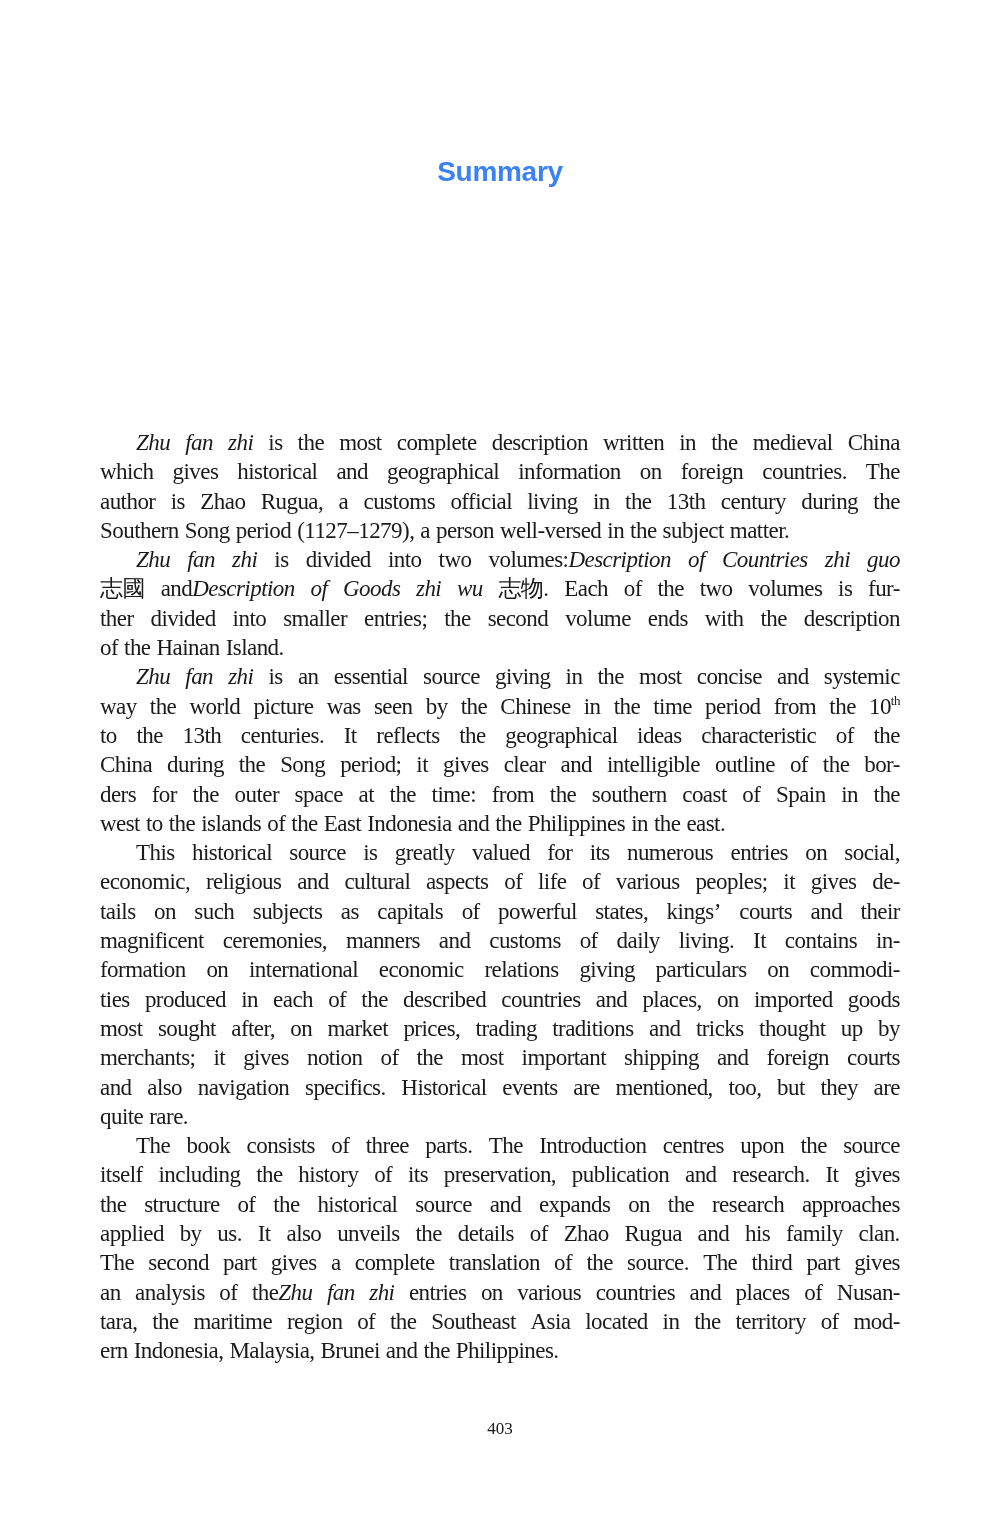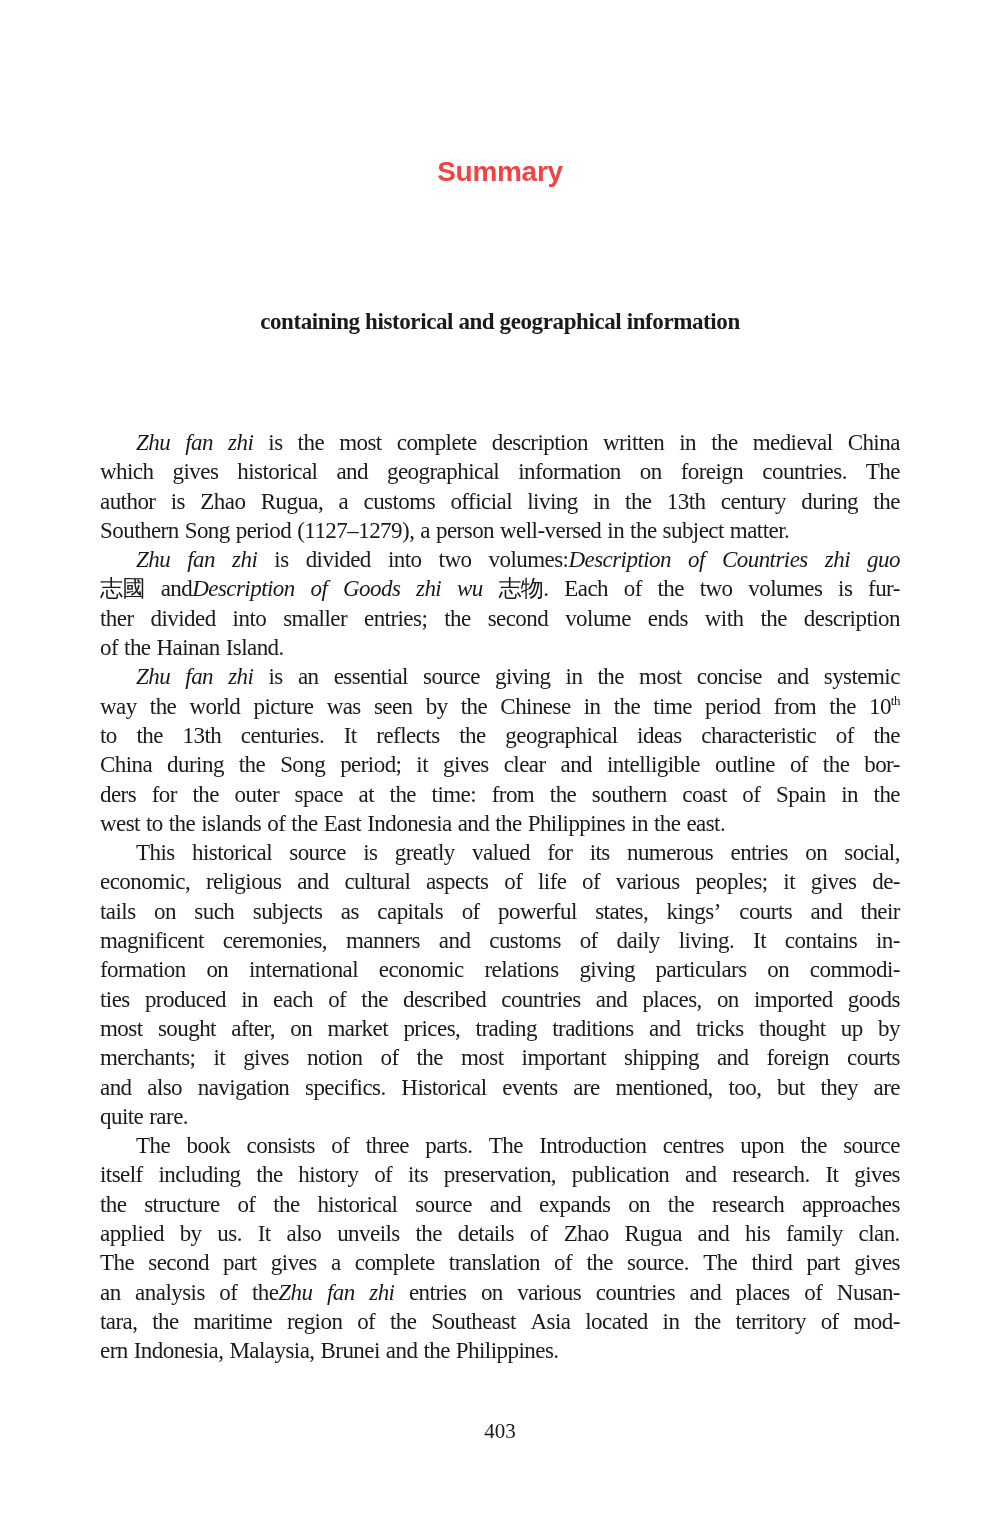--- a/index.html
+++ b/index.html
@@ -24,21 +24,21 @@
     .summary-heading {
       position: absolute;
       top: 156px;
       left: 0;
       width: 1000px;
       text-align: center;
       font-family: "Liberation Sans", "DejaVu Sans", sans-serif;
       font-weight: bold;
       font-size: 28px;
       letter-spacing: -0.3px;
-      color: #ef4444;
+      color: #3b82f6;
     }
     .author {
       position: absolute;
       top: 262px;
       left: 0;
       width: 1000px;
       text-align: center;
       font-style: italic;
       font-size: 23px;
       letter-spacing: -0.4px;
@@ -65,21 +65,21 @@
       letter-spacing: -0.55px;
     }
     .it { font-style: italic; }
     sup { font-size: 13px; line-height: 0; vertical-align: 9px; }
     .page-number {
       position: absolute;
       top: 1419px;
       left: 0;
       width: 1000px;
       text-align: center;
-      font-size: 21px;
+      font-size: 17px;
     }
     
     .jl {
       display: flex;
       justify-content: space-between;
       height: 29.3px;
       white-space: nowrap;
       text-align: right;
     }
     .jl.last { justify-content: flex-start; }
@@ -87,21 +87,20 @@
     .jl.indent { padding-left: 36px; }
   </style>
 </head>
 <body>
 
 <div class="page">
   <div class="summary-heading">Summary</div>
 
 
   <div class="title-block">
-    <div>containing historical and geographical information</div>
   </div>
 
   <div class="body-text" id="body-text">
       <div>
         <div class="jl indent">
           <span><span class="it">Zhu</span></span>
           <span><span class="it">fan</span></span>
           <span><span class="it">zhi</span></span>
           <span><span>is</span></span>
           <span><span>the</span></span>

